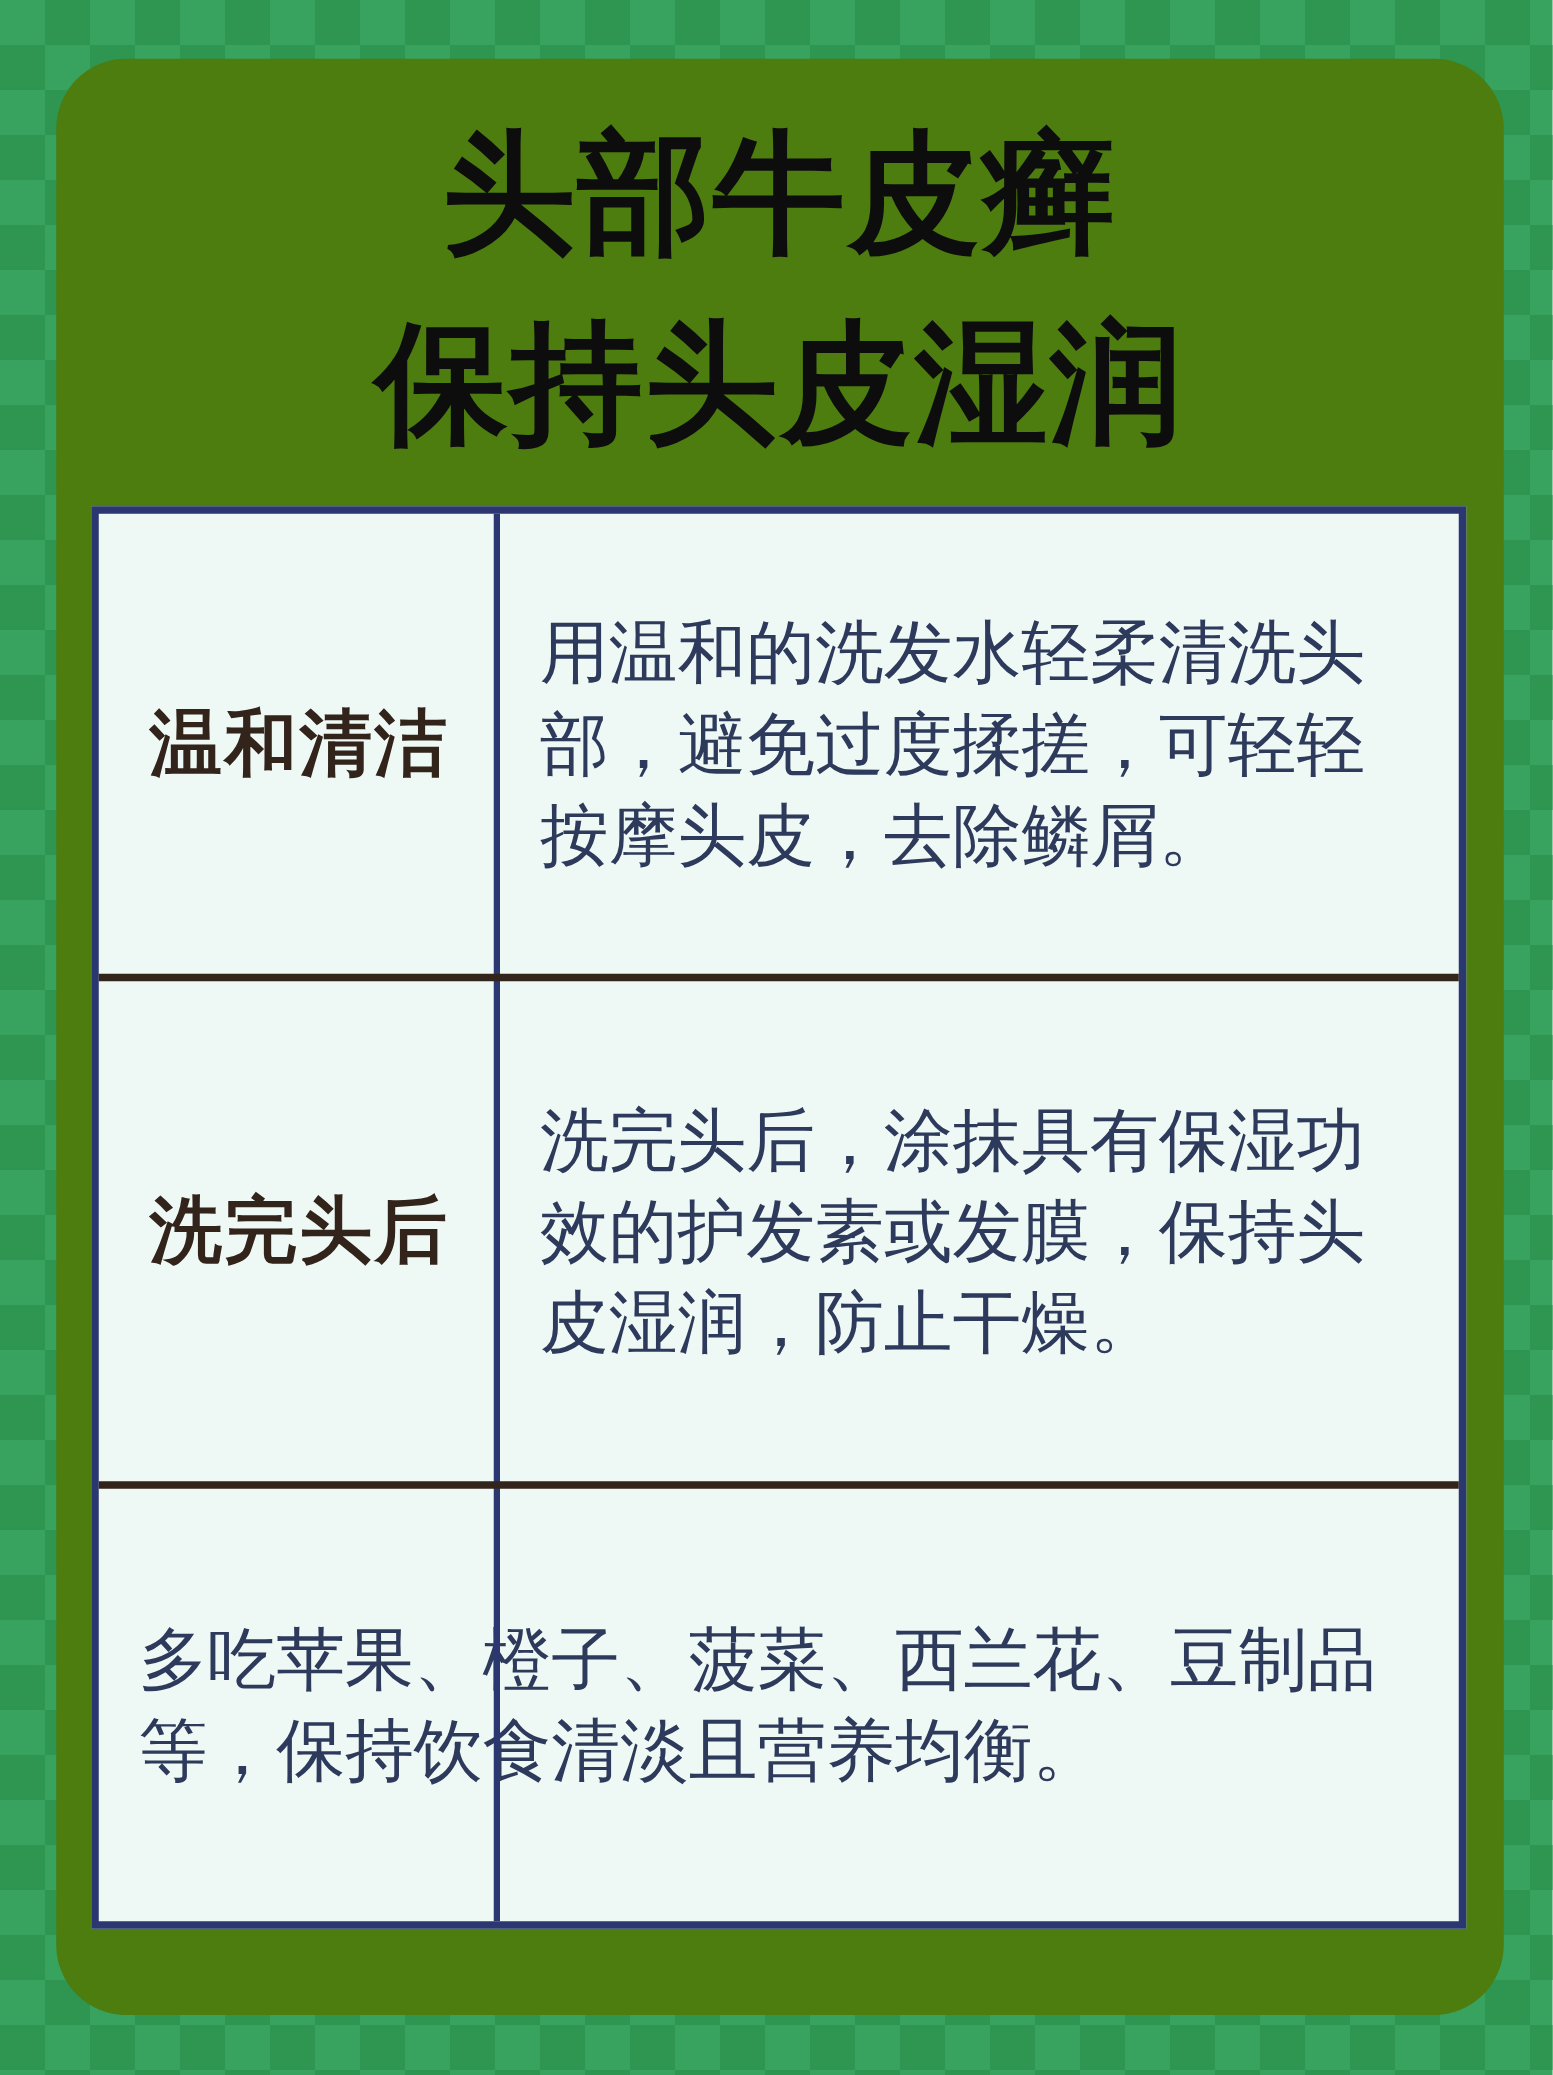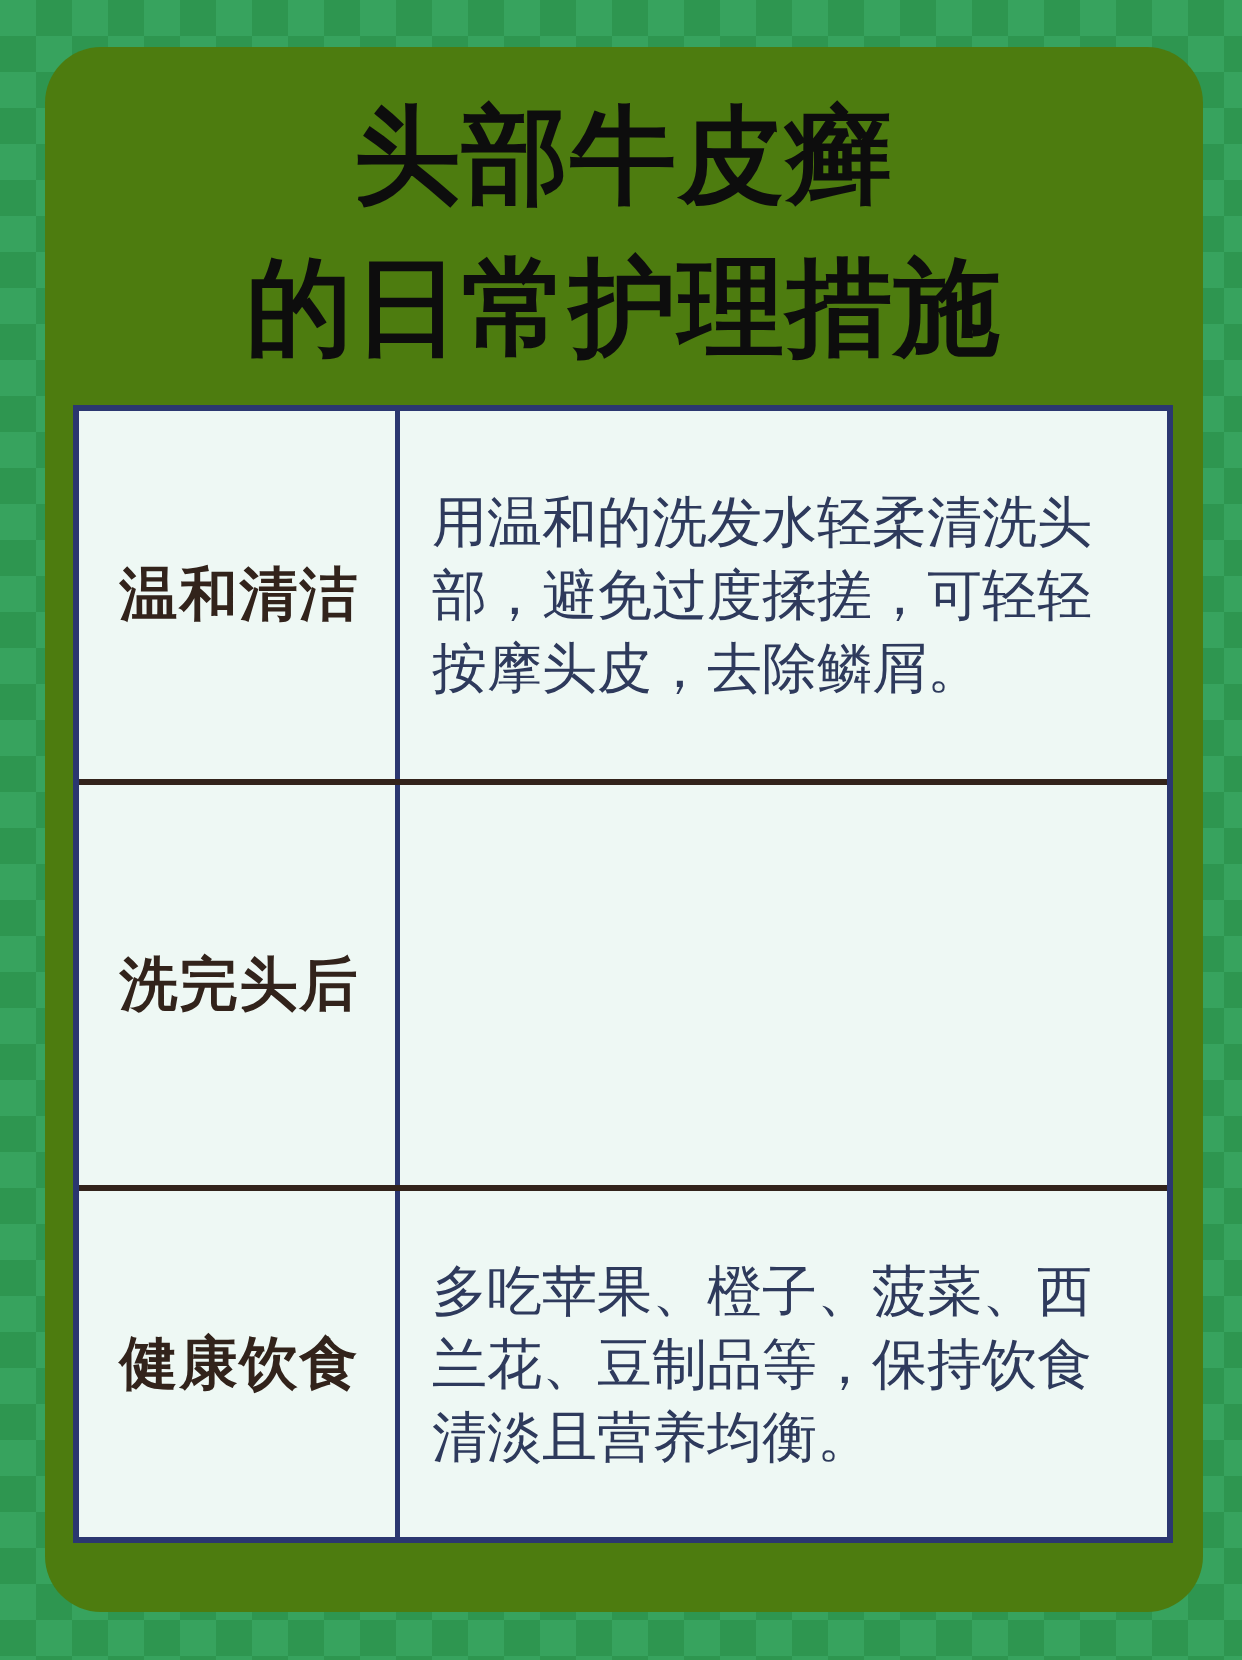--- a/index.html
+++ b/index.html
@@ -100,44 +100,46 @@
     color: #2E3A5C;
   }
 </style>
 </head>
 <body>
 
 <div class="card">
 
   <div class="title">
     <div>头部牛皮癣</div>
-    <div>的日常护理措施</div>
+    <div>保持头皮湿润</div>
   </div>
 
   <div class="table">
     <div class="table-inner">
       <div class="col-divider"></div>
 
       <div class="row row-1">
         <div class="cell-label">温和清洁</div>
         <div class="cell-text">
           <span>用温和的洗发水轻柔清洗头部，避免过度揉搓，可轻轻按摩头皮，去除鳞屑。</span>
         </div>
       </div>
 
       <div class="row-divider"></div>
 
       <div class="row row-2">
         <div class="cell-label">洗完头后</div>
+        <div class="cell-text">
+          <span>洗完头后，涂抹具有保湿功效的护发素或发膜，保持头皮湿润，防止干燥。</span>
+        </div>
       </div>
 
       <div class="row-divider"></div>
 
       <div class="row row-3">
-        <div class="cell-label">健康饮食</div>
         <div class="cell-text">
           <span>多吃苹果、橙子、菠菜、西兰花、豆制品等，保持饮食清淡且营养均衡。</span>
         </div>
       </div>
 
     </div>
   </div>
 
 </div>
 

